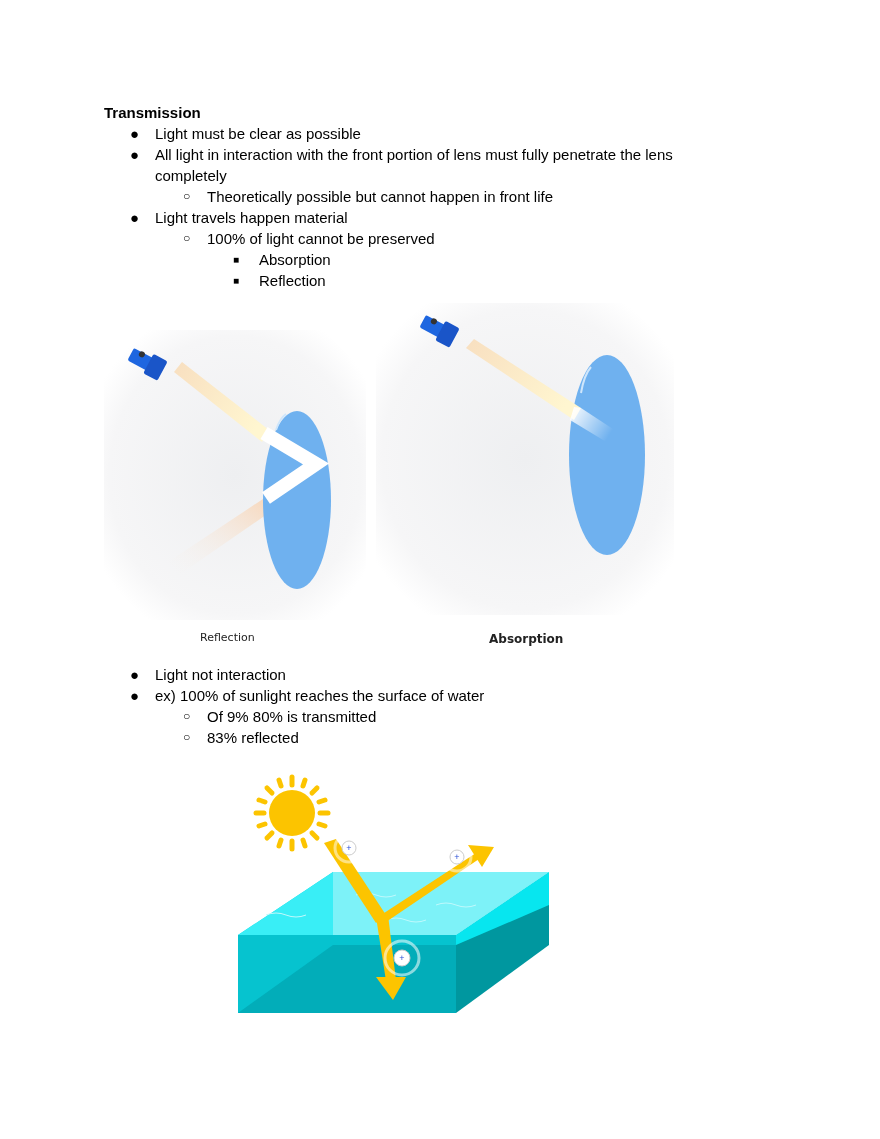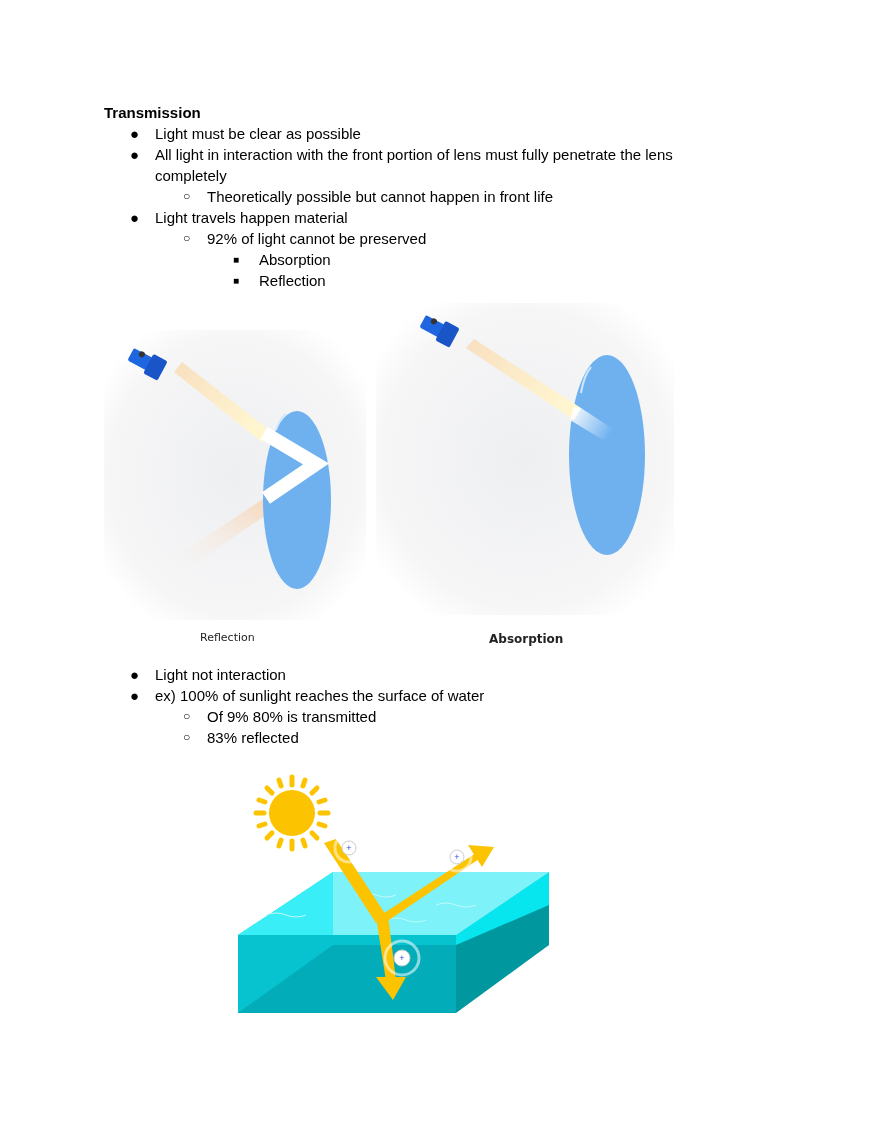--- a/index.html
+++ b/index.html
@@ -25,21 +25,21 @@
   <span class="line" style="left:155px; top:144px;">All light in interaction with the front portion of lens must fully penetrate the lens</span>
   <span class="line" style="left:155px; top:165px;">completely</span>
 
   <span class="bullet" style="left:183px; top:186px; font-size:12px;">○</span>
   <span class="line" style="left:207px; top:186px;">Theoretically possible but cannot happen in front life</span>
 
   <span class="bullet" style="left:130px; top:207px;">●</span>
   <span class="line" style="left:155px; top:207px;">Light travels happen material</span>
 
   <span class="bullet" style="left:183px; top:228px; font-size:12px;">○</span>
-  <span class="line" style="left:207px; top:228px;">92% of light cannot be preserved</span>
+  <span class="line" style="left:207px; top:228px;">100% of light cannot be preserved</span>
 
   <span class="bullet" style="left:233px; top:249px; font-size:10px;">■</span>
   <span class="line" style="left:259px; top:249px;">Absorption</span>
 
   <span class="bullet" style="left:233px; top:270px; font-size:10px;">■</span>
   <span class="line" style="left:259px; top:270px;">Reflection</span>
 </div>
 
 <div class="fig" style="left:104px; top:330px; width:262px; height:290px;">
   <svg width="262" height="290" viewBox="0 0 262 290">

